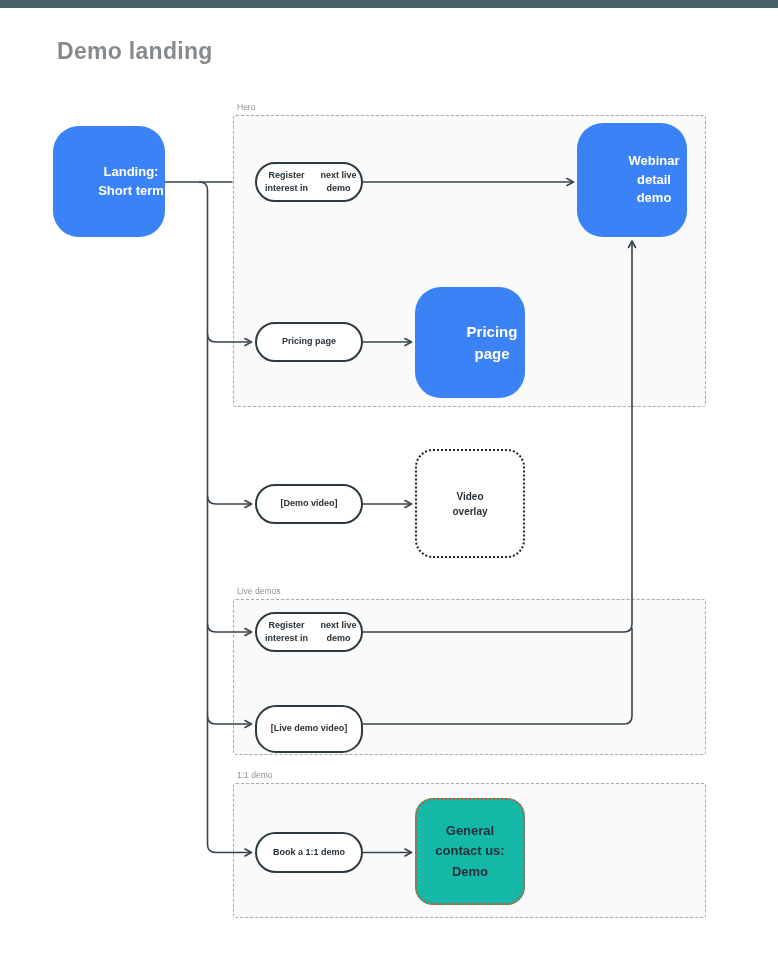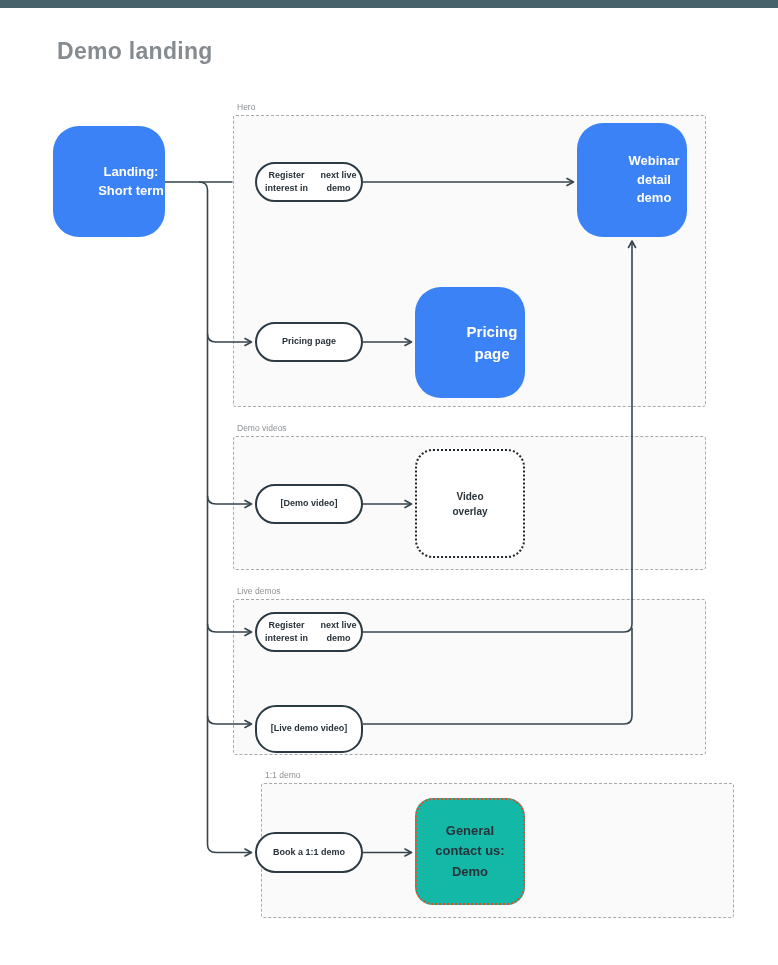--- a/index.html
+++ b/index.html
@@ -43,27 +43,24 @@
 
 <div class="canvas">
 
   <div class="topbar"></div>
 
   <div class="title">Demo landing</div>
 
   <div class="group" style="left:233px;top:115px;width:473px;height:292px;">
     <span class="group-label">Hero</span>
   </div>
-  <div class="group" style="left:233px;top:436px;width:473px;height:134px;">
-    <span class="group-label">Demo videos</span>
-  </div>
   <div class="group" style="left:233px;top:599px;width:473px;height:156px;">
     <span class="group-label">Live demos</span>
   </div>
-  <div class="group" style="left:233px;top:783px;width:473px;height:135px;margin-left:28px;">
+  <div class="group" style="left:233px;top:783px;width:473px;height:135px;">
     <span class="group-label">1:1 demo</span>
   </div>
 
   <svg class="connectors" viewBox="0 0 778 965">
     <defs>
       <marker id="arrow" markerWidth="11" markerHeight="11" refX="7" refY="5" orient="auto" markerUnits="userSpaceOnUse">
         <path d="M1,1.5 L7.5,5 L1,8.5" fill="none" stroke="#36454d" stroke-width="1.6" stroke-linecap="round" stroke-linejoin="round"></path>
       </marker>
     </defs>
     <path d="M165 182 H232.5"></path>

